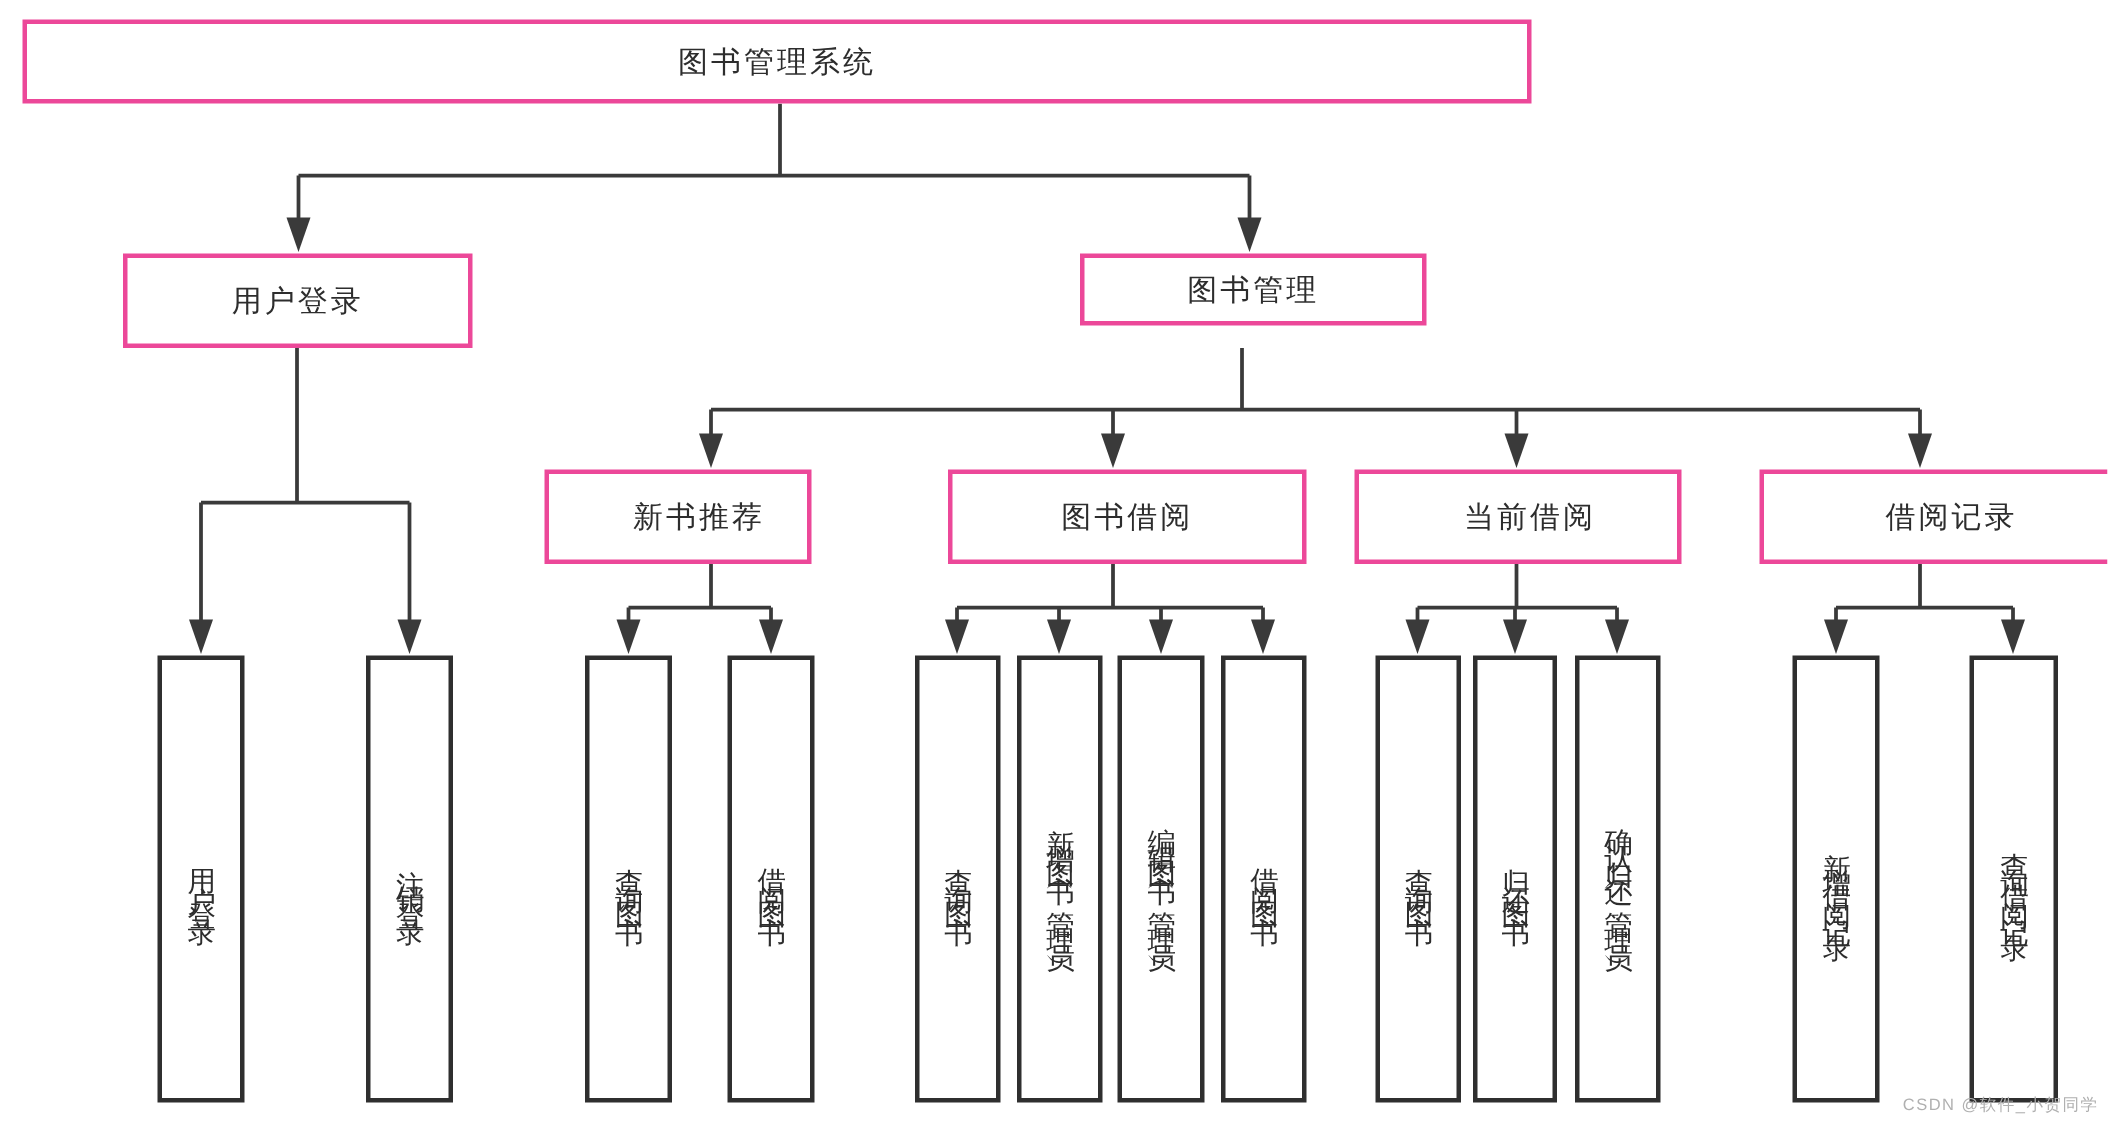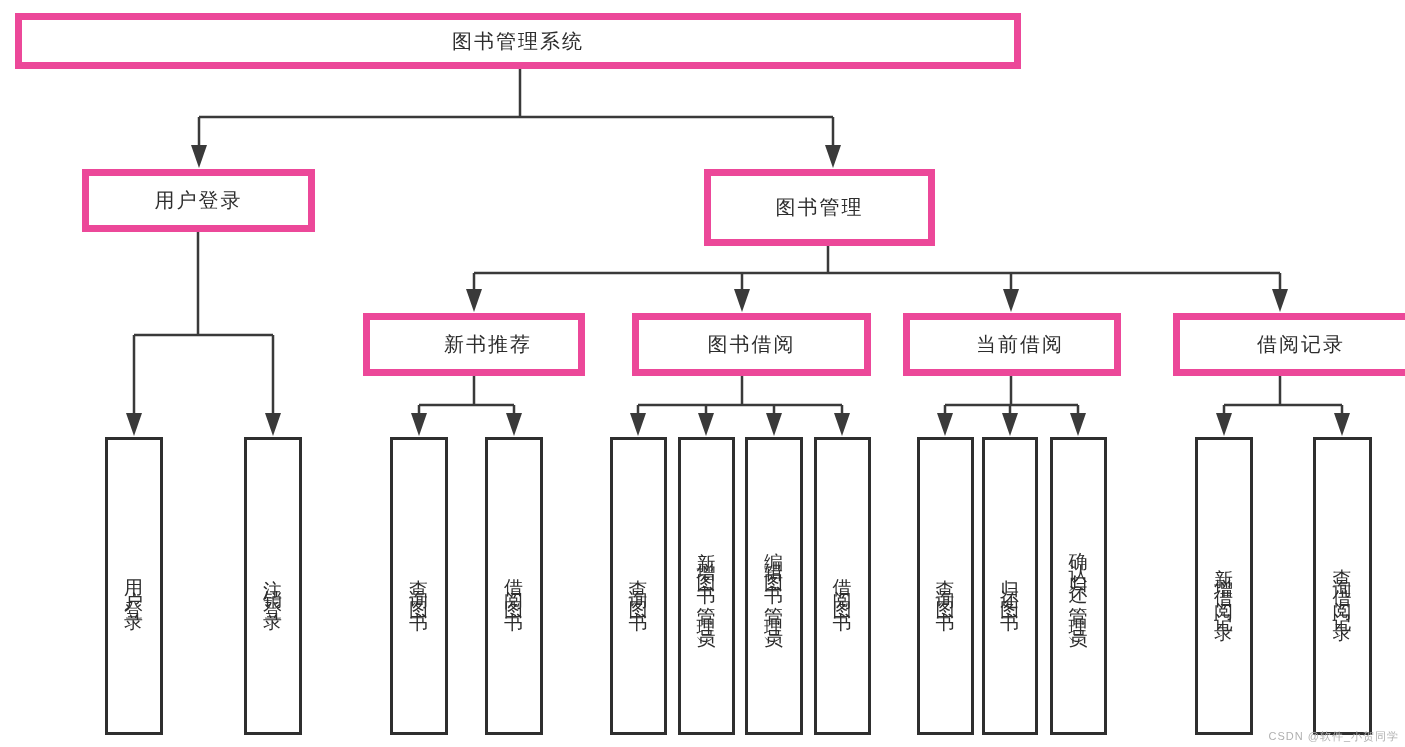--- a/index.html
+++ b/index.html
@@ -13,21 +13,21 @@
   }
   .wires {
     position: absolute;
     left: 0; top: 0;
     width: 1405px; height: 747px;
     pointer-events: none;
   }
   .node-h {
     position: absolute;
     box-sizing: border-box;
-    border: 7px solid #ec4899;
+    border: 3px solid #ec4899;
     background: #ffffff;
     display: flex;
     align-items: center;
     justify-content: center;
     font-size: 20px;
     letter-spacing: 2px;
     color: #2d2d2d;
     white-space: nowrap;
   }
   .leaf {
@@ -97,25 +97,25 @@
     </g>
   </svg>
 
   <div class="node-h" style="left:15px; top:13px; width:1006px; height:56px;">
     <span>图书管理系统</span>
   </div>
 
   <div class="node-h" style="left:82px; top:169px; width:233px; height:63px;">
     <span>用户登录</span>
   </div>
-  <div class="node-h" style="left:704px; top:169px; width:231px; height:77px;">
+  <div class="node-h" style="left:720px; top:169px; width:231px; height:48px;">
     <span>图书管理</span>
   </div>
 
-  <div class="node-h" style="left:363px; top:313px; width:222px; height:63px;padding-left:28px;">
+  <div class="node-h" style="left:363px; top:313px; width:178px; height:63px;padding-left:28px;">
     <span>新书推荐</span>
   </div>
   <div class="node-h" style="left:632px; top:313px; width:239px; height:63px;">
     <span>图书借阅</span>
   </div>
   <div class="node-h" style="left:903px; top:313px; width:218px; height:63px;padding-left:16px;">
     <span>当前借阅</span>
   </div>
   <div class="node-h" style="left:1173px; top:313px; width:256px; height:63px;">
     <span>借阅记录</span>

